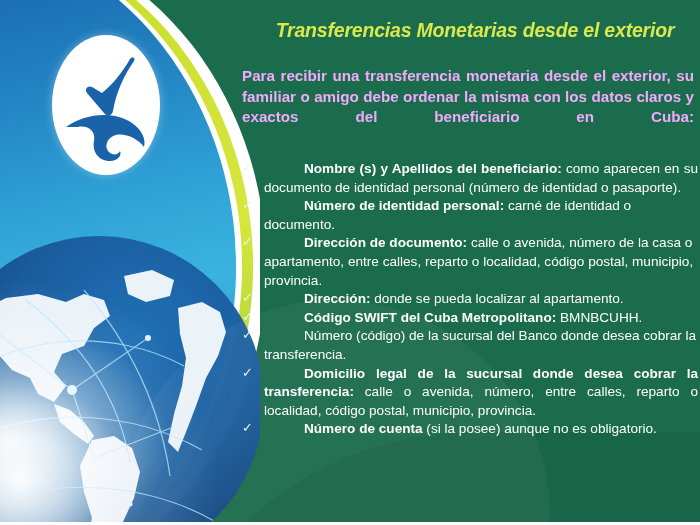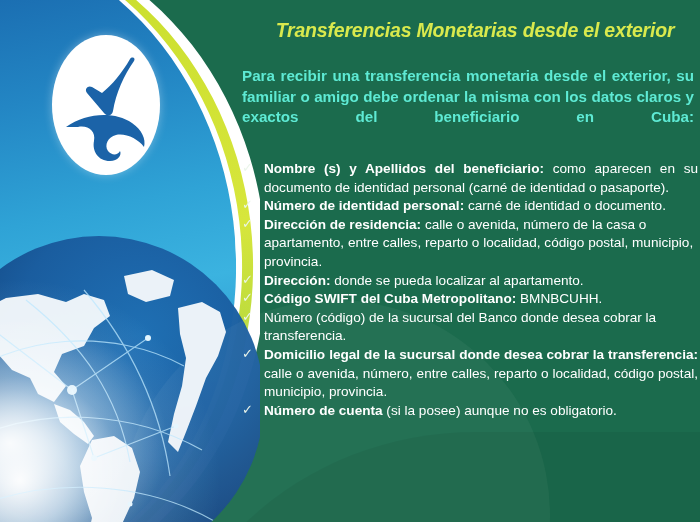--- a/index.html
+++ b/index.html
@@ -151,21 +151,21 @@
     font-style: italic;
     letter-spacing: -0.2px;
     text-align: center;
     white-space: nowrap;
   }
   #intro {
     position: absolute;
     left: 6px;
     top: 66px;
     width: 452px;
-    color: #5eead4;
+    color: #f0abfc;
     font-size: 15.2px;
     font-weight: bold;
     line-height: 20.5px;
     text-align: justify;
     text-align-last: justify;
   }
   #bullets {
     position: absolute;
     left: 4px;
     top: 160px;
@@ -184,21 +184,21 @@
     left: 2px;
     top: -1px;
     color: #eaf5ea;
     font-size: 13px;
     line-height: 18.6px;
   }
   .bullet .body { display: block; }
   .bullet.just .body {
     text-align: justify;
   }
-  .bullet b { font-weight: bold; }
+  .bullet b { font-weight: bold; margin-left: 40px; }
 </style>
 </head>
 <body>
 
 <div id="poster">
 
   <div id="left-panel">
     <div class="band" id="band-white"></div>
     <div class="band" id="band-lime"></div>
     <div class="band" id="band-white-inner"></div>
@@ -267,31 +267,31 @@
   <div id="content">
 
     <div id="title">Transferencias Monetarias desde el exterior</div>
 
     <div id="intro">Para recibir una transferencia monetaria desde el exterior, su familiar o amigo debe ordenar la misma con los datos claros y exactos del beneficiario en Cuba:</div>
 
     <div id="bullets">
 
       <div class="bullet just">
         <span class="check">✓</span>
-        <span class="body"><b>Nombre (s) y Apellidos del beneficiario:</b><span> como aparecen en su documento de identidad personal (carné de identidad o pasaporte).</span></span>
+        <span class="body"><b>Nombre (s) y Apellidos del beneficiario:</b><span> como aparecen en su documento de identidad personal (número de identidad o pasaporte).</span></span>
       </div>
 
       <div class="bullet">
         <span class="check">✓</span>
         <span class="body"><b>Número de identidad personal:</b><span> carné de identidad o documento.</span></span>
       </div>
 
       <div class="bullet">
         <span class="check">✓</span>
-        <span class="body"><b>Dirección de residencia:</b><span> calle o avenida, número de la casa o apartamento, entre calles, reparto o localidad, código postal, municipio, provincia.</span></span>
+        <span class="body"><b>Dirección de documento:</b><span> calle o avenida, número de la casa o apartamento, entre calles, reparto o localidad, código postal, municipio, provincia.</span></span>
       </div>
 
       <div class="bullet">
         <span class="check">✓</span>
         <span class="body"><b>Dirección:</b><span> donde se pueda localizar al apartamento.</span></span>
       </div>
 
       <div class="bullet">
         <span class="check">✓</span>
         <span class="body"><b>Código SWIFT del Cuba Metropolitano:</b><span> BMNBCUHH.</span></span>

